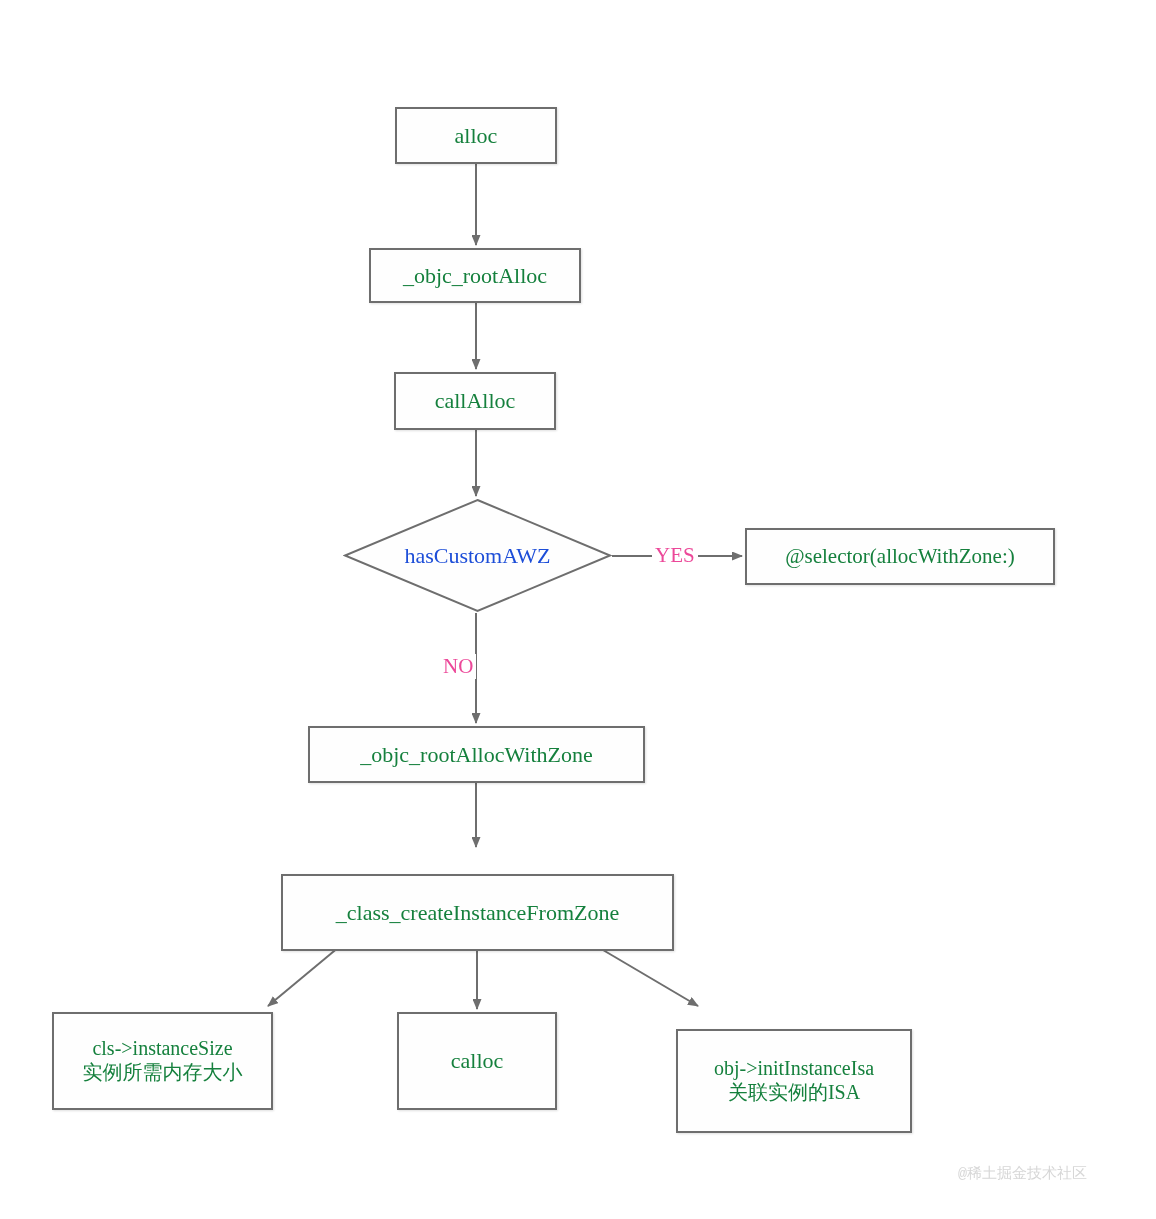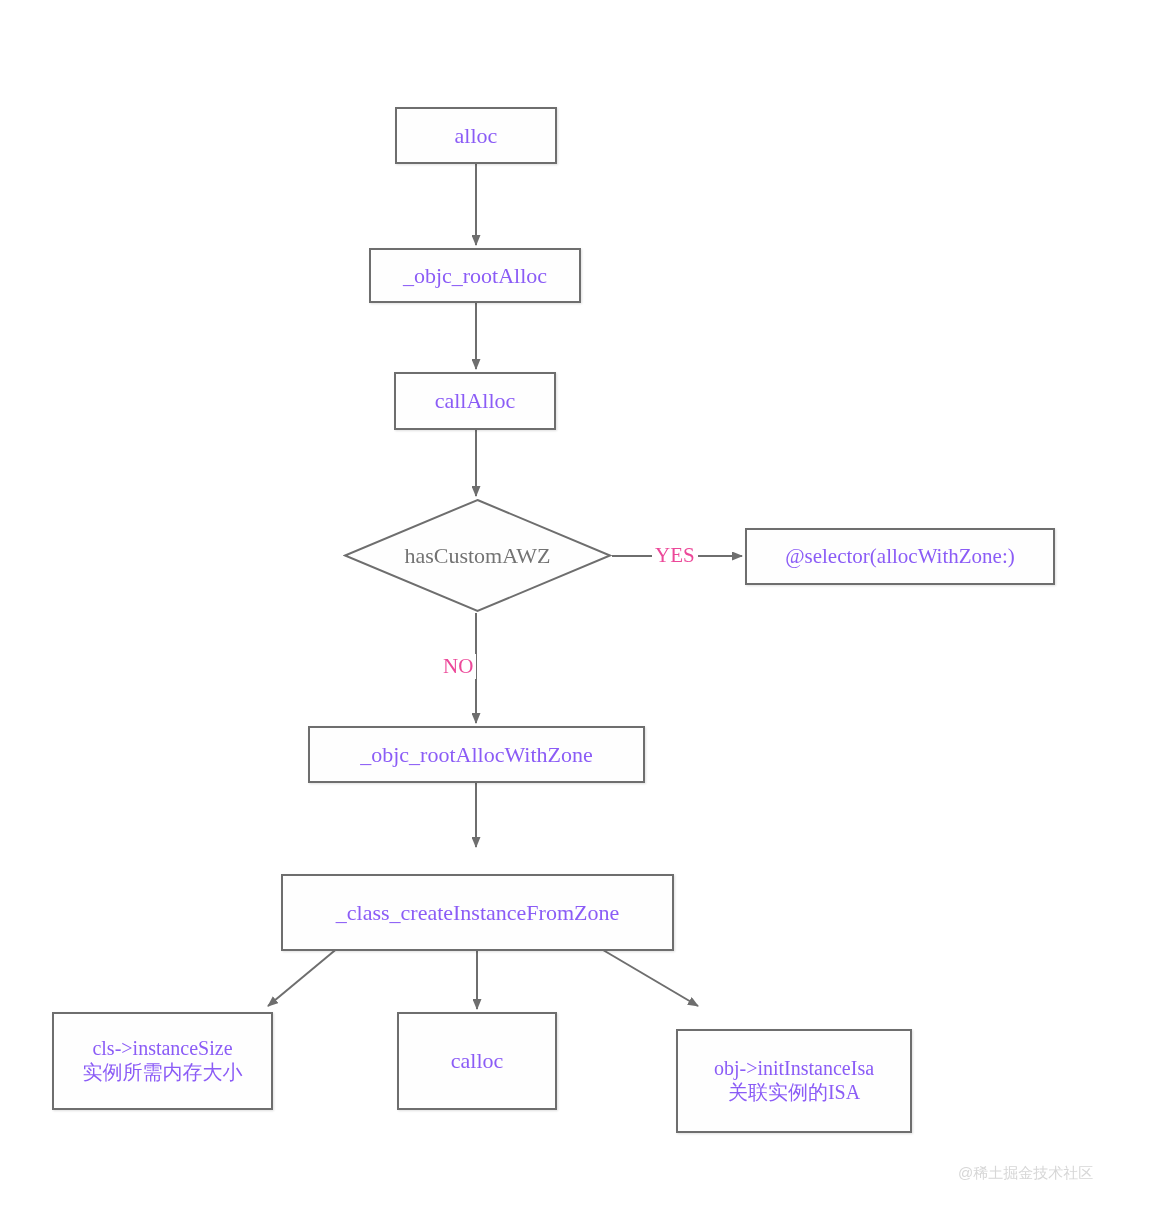--- a/index.html
+++ b/index.html
@@ -29,21 +29,21 @@
   .node {
     position: absolute;
     box-sizing: border-box;
     background: #fefefe;
     border: 2px solid #6e6e6e;
     display: flex;
     flex-direction: column;
     align-items: center;
     justify-content: center;
     text-align: center;
-    color: #8b5cf6;
+    color: #15803d;
     line-height: 1.18;
     box-shadow: 1px 1px 2px rgba(0,0,0,0.12);
   }
   .node .l1 { display: block; white-space: nowrap; }
   .node .l2 { display: block; white-space: nowrap; }
   .fs22 { font-size: 22px; }
   .fs21 { font-size: 21px; }
   .fs20 { font-size: 20px; }
 
   .diamond-wrap {
@@ -53,39 +53,39 @@
     justify-content: center;
   }
   .diamond-wrap svg {
     position: absolute;
     left: 0;
     top: 0;
   }
   .diamond-label {
     position: relative;
     font-size: 22px;
-    color: #737373;
+    color: #1d4ed8;
     white-space: nowrap;
   }
 
   .edge-label {
     position: absolute;
     font-size: 21px;
     color: #ec4899;
     background: #ffffff;
     padding: 0 3px;
     white-space: nowrap;
   }
 
   .watermark {
     position: absolute;
     font-size: 15px;
     color: #d7d7d7;
     white-space: nowrap;
-    font-family: Liberation Sans, sans-serif;
+    font-family: Liberation Mono, monospace;
   }
 </style>
 </head>
 <body>
 
 <div id="canvas">
 
   <svg id="edges" viewBox="0 0 1156 1219" width="1156" height="1219">
     <defs>
       <marker id="arrow" markerWidth="11" markerHeight="9" refX="10" refY="4.5" orient="auto" markerUnits="userSpaceOnUse">

